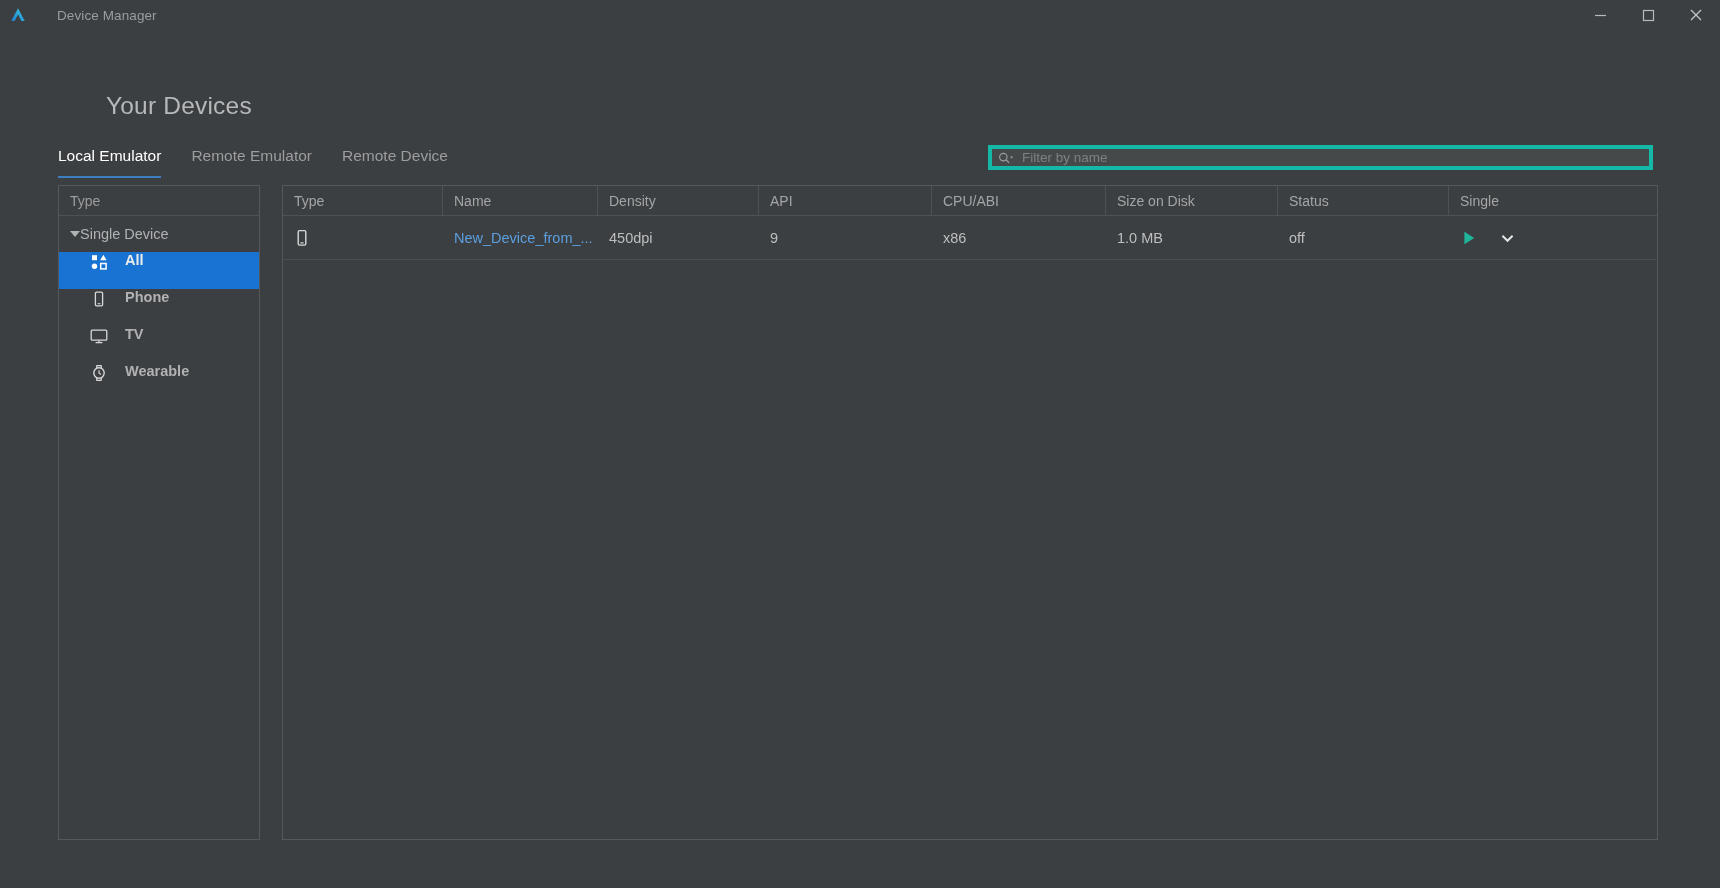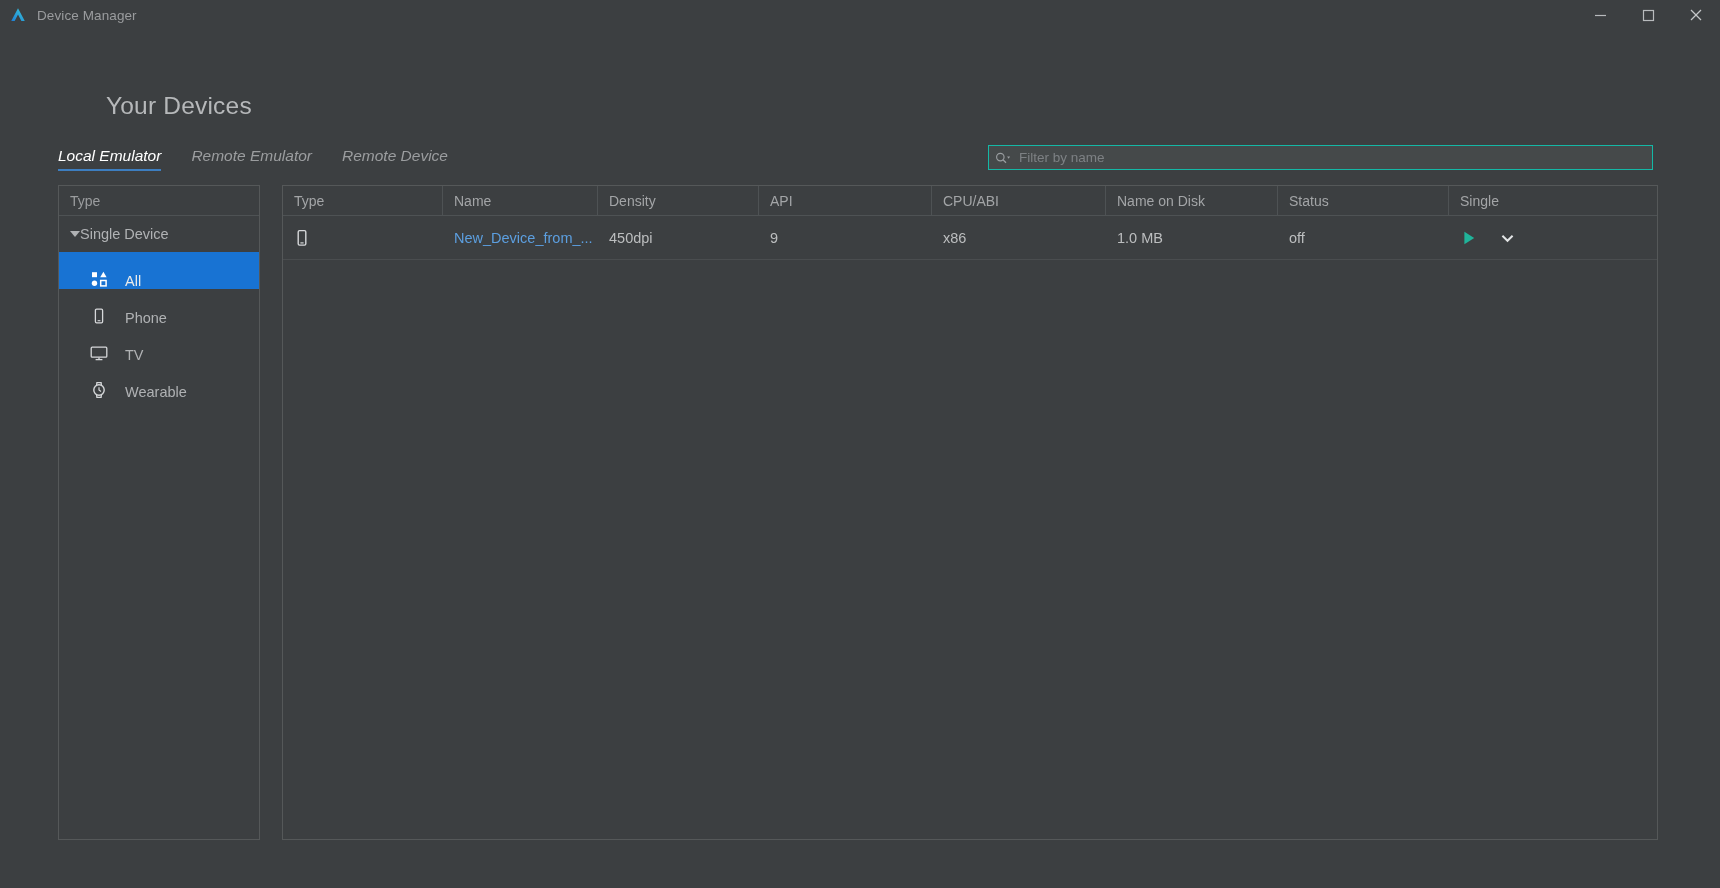--- a/index.html
+++ b/index.html
@@ -12,45 +12,45 @@
   }
   
   #titlebar {
     height: 30px; width: 100%;
     background: #3c3f41;
     display: flex; align-items: center;
     position: relative;
   }
   #app-logo { margin-left: 9px; width: 18px; height: 18px; display:block; }
   #app-title {
-    margin-left: 10px; font-size: 13.5px; color: #9a9c9e; letter-spacing: .1px;
+    margin-left: 30px; font-size: 13.5px; color: #9a9c9e; letter-spacing: .1px;
   }
   #winctl { position: absolute; right: 0; top: 0; height: 30px; display: flex; }
   .winbtn {
     width: 48px; height: 30px; display: flex; align-items: center; justify-content: center;
     color: #b8bbbd;
   }
   
   #page { position: relative; width: 1720px; height: 858px; background:#3c3f41; }
   #page-title {
     position: absolute; left: 58px; top: 62px;
     font-size: 24.5px; color: #b6b8ba; font-weight: 400; letter-spacing: .2px; margin-left: 48px;
   }
   
   #tabs { position: absolute; left: 58px; top: 117px; display: flex; gap: 30px; align-items: flex-end; }
-  .tab { font-size: 15.5px; color: #9b9d9f; padding-bottom: 6px; position: relative; font-style: italic; }
+  .tab { font-size: 15.5px; color: #9b9d9f; padding-bottom: 13px; position: relative; }
   .tab.active { color: #ffffff; }
   .tab.active::after {
     content: ""; position: absolute; left: 0; right: 0; bottom: 0;
     height: 2px; background: #3d7ec0;
   }
   
   #searchbox {
     position: absolute; left: 988px; top: 115px; width: 665px; height: 25px;
-    background: #45494a; border: 1px solid #14b8a6; display: flex; align-items: center;
+    background: #45494a; border: 4px solid #14b8a6; display: flex; align-items: center;
     padding: 0 6px;
   }
   #search-icon { width: 16px; height: 14px; display:block; flex: 0 0 auto; }
   #search-input {
     flex: 1; background: transparent; border: none; outline: none;
     color: #c7c9cb; font-size: 13.5px; font-family: "Liberation Sans", sans-serif;
     padding-left: 8px;
   }
   #search-input::placeholder { color: #7d8184; }
   
@@ -66,22 +66,22 @@
   }
   #sidebar-group {
     height: 36px; display: flex; align-items: center; padding-left: 11px; 
     font-size: 14.5px; color: #b0b2b4;
   }
   .caret-down {
     width: 0; height: 0; border-left: 5px solid transparent; border-right: 5px solid transparent;
     border-top: 6px solid #b0b2b4;
   }
   .side-item {
-    height: 37px; display: flex; align-items: flex-end; gap: 16px; padding-left: 30px;
-    font-size: 14.5px; color: #b0b2b4;
+    height: 37px; display: flex; align-items: flex-start; gap: 16px; padding-left: 30px;
+    font-size: 14.5px; color: #b0b2b4; font-weight: bold;
   }
   .side-item.selected { background: #1873d3; color: #e9eaea; }
   .side-icon { width: 20px; height: 20px; display:flex; align-items:center; justify-content:center; }
   
   #table {
     position: absolute; left: 282px; top: 155px; width: 1376px; height: 655px;
     border: 1px solid #555859; border-top: none; background: #3c3f41;
   }
   #thead { display: flex; height: 31px; border-top:1px solid #555859; border-bottom: 1px solid #4e5254; }
   #thead .th {
@@ -211,21 +211,21 @@
     </div>
   </div>
 
   <div id="table">
     <div id="thead">
       <div class="th colw-type">Type</div>
       <div class="th colw-name">Name</div>
       <div class="th colw-density">Density</div>
       <div class="th colw-api">API</div>
       <div class="th colw-cpu">CPU/ABI</div>
-      <div class="th colw-size">Name on Disk</div>
+      <div class="th colw-size">Size on Disk</div>
       <div class="th colw-status">Status</div>
       <div class="th colw-actions">Single</div>
     </div>
 
     <div class="trow">
       <div class="td colw-type">
         <svg width="16" height="20" viewBox="0 0 16 20">
           <rect x="4.2" y="2.6" width="7.6" height="14.5" rx="1.3" fill="none" stroke="#d6d8da" stroke-width="1.4"></rect>
           <line x1="6.4" y1="14.9" x2="9.6" y2="14.9" stroke="#d6d8da" stroke-width="1.2"></line>
         </svg>

